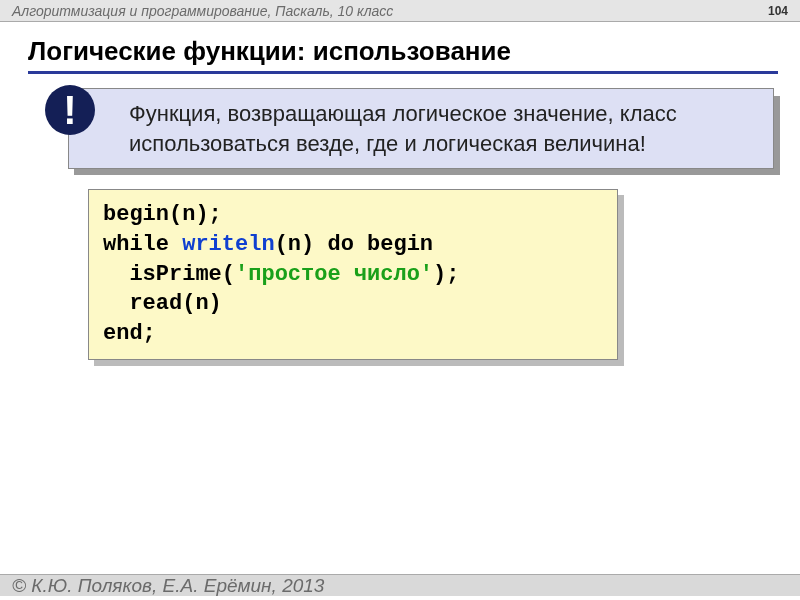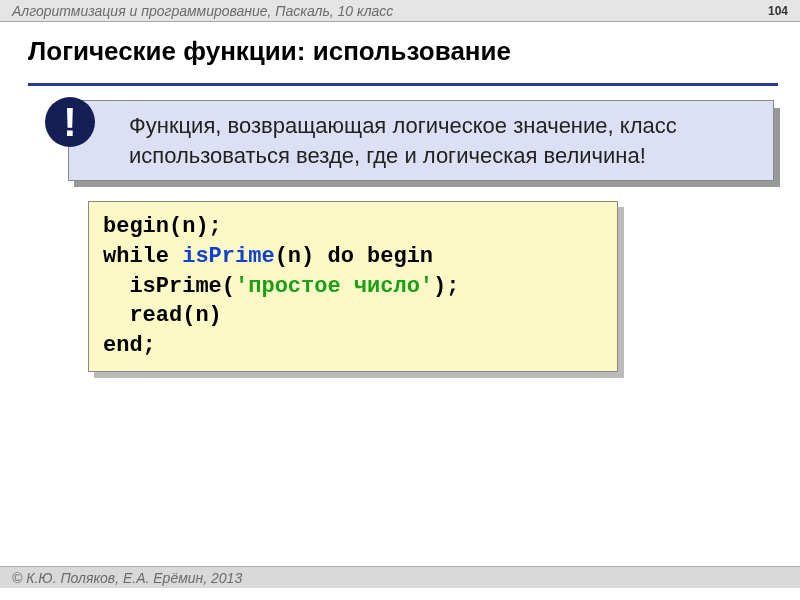--- a/index.html
+++ b/index.html
@@ -31,21 +31,21 @@
       font-size: 12px;
     }
     .content {
       padding: 14px 22px 0 28px;
     }
     .title {
       font-size: 26px;
       font-weight: bold;
       color: #000;
       border-bottom: 3px solid #2a3a9a;
-      padding-bottom: 16px;
+      padding-bottom: 4px;
       margin-bottom: 14px;
     }
     .callout-wrap {
       position: relative;
       margin-left: 6px;
       margin-right: 4px;
       margin-bottom: 20px;
     }
     .callout-shadow {
       position: absolute;
@@ -98,31 +98,31 @@
       font-size: 22px;
       font-weight: bold;
       color: #000;
       white-space: pre;
       line-height: 1.35;
     }
     .kw-blue { color: #1040d0; }
     .str-green { color: #1aa01a; }
     .footer-bar {
       position: absolute;
-      bottom: 12px; left: 0; right: 0;
+      bottom: 4px; left: 0; right: 0;
       height: 22px;
       background: #d9d9d9;
       border-top: 1px solid #aaa;
       display: flex;
       justify-content: space-between;
       align-items: center;
       padding: 0 12px;
       font-style: italic;
       color: #6b6b6b;
-      font-size: 14px;
+      font-size: 19px;
     }
   </style>
 </head>
 <body>
 
 <div class="header-bar">
   <span>Алгоритмизация и программирование, Паскаль, 10 класс</span>
   <span class="page-num">104</span>
 </div>
 
@@ -133,21 +133,21 @@
     <div class="callout-shadow"></div>
     <div class="callout">
       <div class="excl-circle">!</div>
       <span>Функция, возвращающая логическое значение, класс использоваться везде, где и логическая величина!</span>
     </div>
   </div>
 
   <div class="code-wrap">
     <div class="code-shadow"></div>
     <div class="code-block"><span>begin(n);</span>
-<span>while </span><span class="kw-blue">isPrime</span><span>(n) do begin</span>
+<span>while </span><span class="kw-blue">writeln</span><span>(n) do begin</span>
 <span>  isPrime(</span><span class="str-green">'простое число'</span><span>);</span>
 <span>  read(n)</span>
 <span>end;</span></div>
   </div>
 </div>
 
 <div class="footer-bar">
   <span>© К.Ю. Поляков, Е.А. Ерёмин, 2013</span>
 </div>
 

